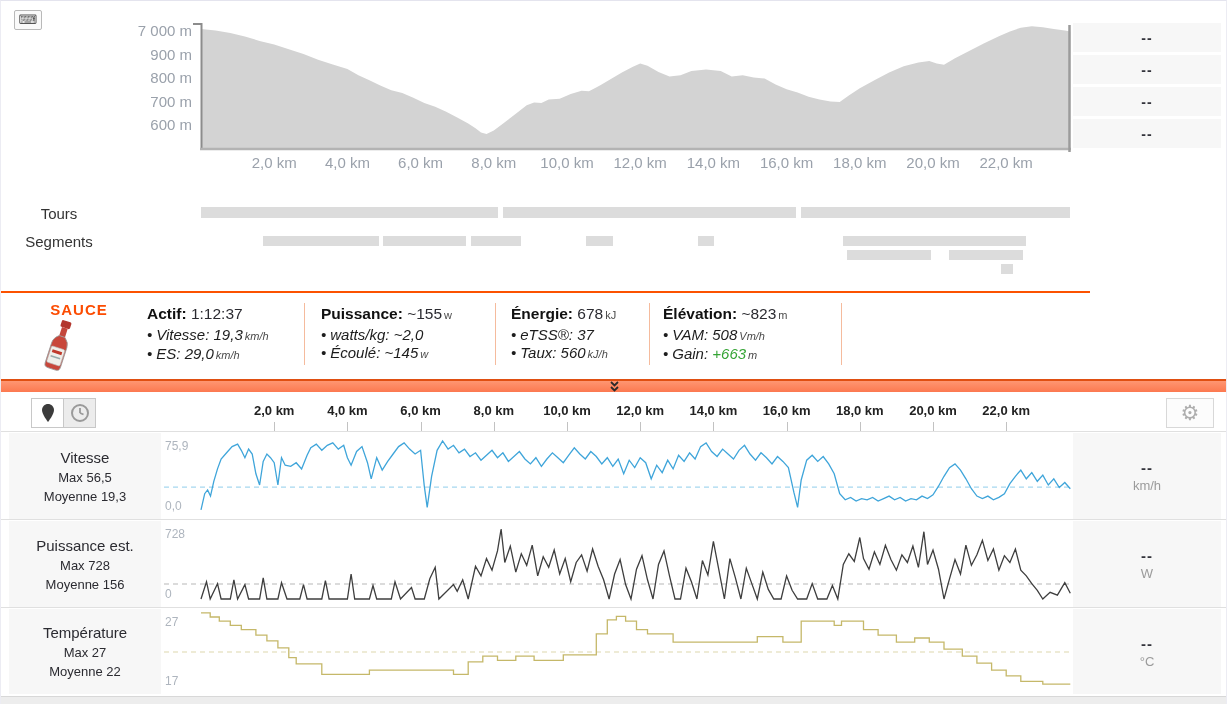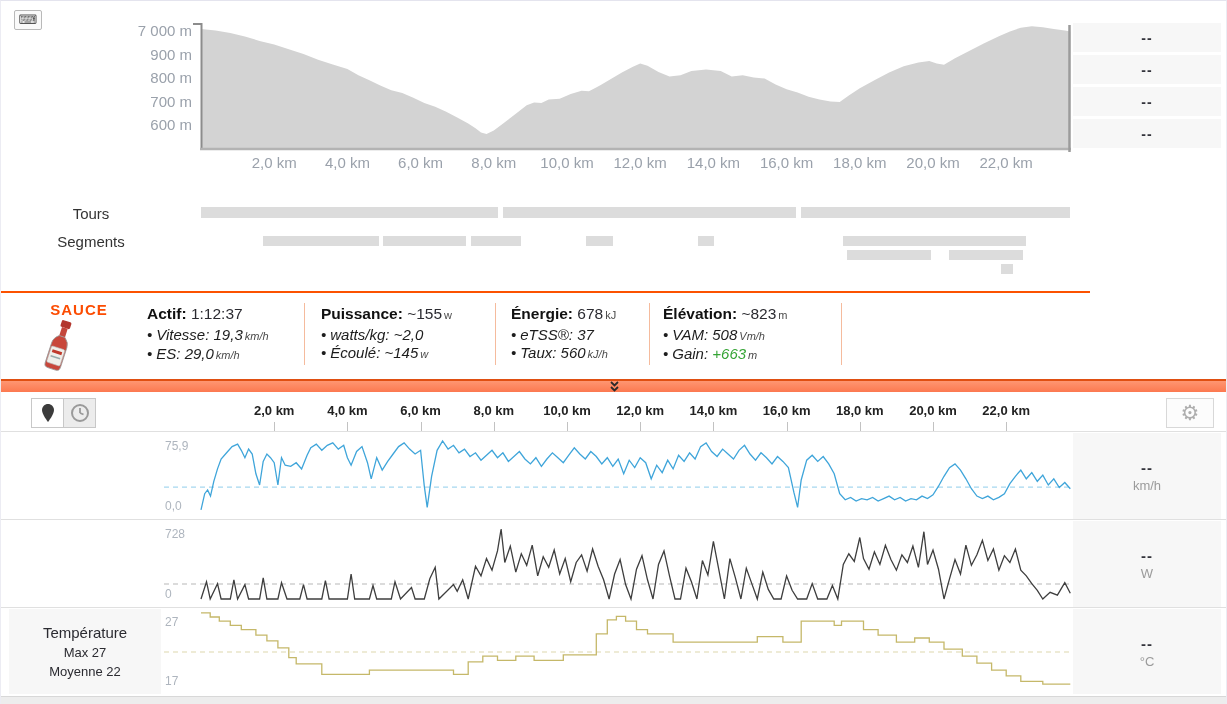--- a/index.html
+++ b/index.html
@@ -7,21 +7,21 @@
         font-family:"Liberation Sans",sans-serif;color:#2b2b31;
         border-top:1px solid #e4e4ee;border-left:1px solid #ececf3;border-right:1px solid #ececf3;box-sizing:border-box;}
   .abs{position:absolute;}
   
   .kb-btn{position:absolute;left:13px;top:9px;width:28px;height:20px;border:1px solid #b9b9b9;border-radius:2px;
           background:#fafafa;padding:0;font-size:13px;line-height:18px;color:#555;cursor:pointer;}
   .elev-ylab{position:absolute;right:1034px;width:120px;text-align:right;font-size:15px;color:#9aa1ab;}
   .elev-xlab{position:absolute;transform:translateX(-50%);font-size:15px;color:#9aa1ab;white-space:nowrap;}
   .lap-row{position:absolute;left:1072px;width:148px;height:29px;background:#f7f7f7;
            display:flex;align-items:center;justify-content:center;font-weight:bold;font-size:14px;color:#33343c;letter-spacing:1px;}
-  .rowlab{position:absolute;left:0;width:116px;text-align:center;font-size:15px;color:#333;padding-left:32px;}
+  .rowlab{position:absolute;left:0;width:116px;text-align:center;font-size:15px;color:#333;}
   .gbar{position:absolute;height:11px;background:#dcdcdc;}
   
   #stats{position:absolute;left:0;top:290px;width:1089px;height:88px;background:#fff;border-top:2px solid #fc5200;box-sizing:border-box;}
   .stat-col{position:absolute;top:12px;font-size:15px;white-space:nowrap;}
   .stat-title{font-size:15.5px;margin-bottom:3px;}
   .stat-title b{color:#111;}
   .stat-row{line-height:18px;color:#1d1d1d;font-style:italic;}
   .bullet{color:#1d1d1d;margin-right:4px;}
   .unit{font-size:11px;color:#4a4a4a;margin-left:2px;}
   .stat-link{color:#2f8ac2;cursor:pointer;}
@@ -205,32 +205,42 @@
         <span class="tb-lab" style="left: 1005.2px;">22,0 km</span>
         <span class="tb-tick" style="left: 1005.2px;"></span>
       </div>
     <button id="gear-btn">
         <span>⚙</span>
       </button>
   </div>
 
   <div id="chart-rows">
       <div class="chart-row" style="top: 430px; height: 88px;">
+        <div class="cr-left">
+          <div class="cr-title">Vitesse</div>
+          <div class="cr-sub">Max 56,5</div>
+          <div class="cr-sub">Moyenne 19,3</div>
+        </div>
         <svg width="910" height="88" viewBox="0 0 910 88" style="position: absolute; left: 160px; top: 1px;">
           <line x1="3" y1="54.088495575221245" x2="908" y2="54.088495575221245" stroke="#a6d7ef" stroke-width="1.2" stroke-dasharray="5 4"></line>
           <polyline points="40.0,76.8 43.7,60.7 46.6,56.9 49.5,63.1 52.8,48.3 56.5,35.9 60.1,26.0 65.6,19.8 71.1,13.6 76.6,11.1 80.3,17.3 83.9,24.7 87.6,16.1 91.2,21.0 94.9,40.8 98.6,52.0 102.2,28.4 105.9,21.0 109.5,24.7 113.2,29.7 116.9,52.0 120.5,24.7 124.2,32.2 129.7,33.4 135.2,29.7 140.6,35.9 146.1,22.2 149.8,14.8 155.3,11.1 160.8,17.3 166.3,12.3 171.8,9.9 177.3,16.1 182.7,12.3 186.4,24.7 190.1,32.2 195.6,18.5 201.0,13.6 206.5,29.7 210.2,45.8 215.7,24.7 221.2,37.1 226.7,28.4 232.1,21.0 237.6,13.6 243.1,9.9 248.6,16.1 254.1,21.0 259.6,17.3 263.3,53.2 266.2,74.3 270.6,43.3 276.1,17.3 281.6,8.0 287.1,16.1 292.5,12.3 298.0,19.8 303.5,16.1 309.0,23.5 314.5,19.8 320.0,27.2 325.5,22.2 331.0,17.3 336.5,24.7 341.9,19.8 347.4,28.4 352.9,23.5 358.4,18.5 363.9,26.0 369.4,30.9 374.9,24.7 380.4,33.4 385.9,26.0 391.4,19.8 396.9,24.7 402.3,29.7 407.8,22.2 413.3,14.8 418.8,21.0 424.3,26.0 429.8,18.5 435.3,23.5 440.8,30.9 446.3,24.7 451.8,33.4 457.2,26.0 462.7,40.8 468.2,27.2 473.7,34.6 479.2,24.7 484.7,29.7 490.2,45.8 495.7,32.2 501.2,39.6 506.7,27.2 512.1,35.9 517.6,22.2 523.1,28.4 528.6,19.8 534.1,26.0 539.6,13.6 545.1,9.9 550.6,18.5 556.1,23.5 561.6,16.1 567.0,21.0 572.5,26.0 578.0,17.3 583.5,12.3 589.0,21.0 594.5,27.2 600.0,19.8 605.5,24.7 611.0,30.9 616.5,23.5 621.9,28.4 627.4,34.6 632.9,59.4 636.6,74.3 640.2,47.0 645.7,27.2 651.2,22.2 656.7,28.4 662.2,23.5 667.7,30.9 673.2,40.8 678.7,60.7 684.2,66.8 689.6,64.4 695.1,68.1 700.6,65.6 706.1,66.8 711.6,64.4 717.1,68.1 722.6,65.6 728.1,63.1 733.6,66.8 739.1,64.4 744.6,68.1 750.0,65.6 755.5,66.8 761.0,63.1 766.5,65.6 772.0,61.9 777.5,53.2 783.0,43.3 788.5,34.6 794.0,30.9 799.5,37.1 804.9,45.8 810.4,55.7 815.9,63.1 821.4,65.6 826.9,63.1 832.4,66.8 837.9,64.4 843.4,60.7 848.9,50.7 854.4,43.3 859.8,37.1 865.3,45.8 870.8,39.6 876.3,48.3 881.8,42.1 887.3,52.0 892.8,45.8 898.3,54.5 903.8,49.5 909.3,55.7 " fill="none" stroke="#3fa5da" stroke-width="1.3"></polyline>
         </svg>
         <div class="ax-lab" style="top: 7px;">75,9</div>
         <div class="ax-lab" style="top: 67px;">0,0</div>
         <div class="cr-right">
           <div class="cr-val">--</div>
           <div class="cr-unit">km/h</div>
         </div>
       </div>
       <div class="chart-row" style="top: 518px; height: 88px;">
+        <div class="cr-left">
+          <div class="cr-title">Puissance est.</div>
+          <div class="cr-sub">Max 728</div>
+          <div class="cr-sub">Moyenne 156</div>
+        </div>
         <svg width="910" height="88" viewBox="0 0 910 88" style="position: absolute; left: 160px; top: 1px;">
           <line x1="3" y1="63" x2="908" y2="63" stroke="#b8b8b8" stroke-width="1.2" stroke-dasharray="5 4"></line>
           <polyline points="40.0,78.0 45.5,60.7 49.2,78.0 56.5,62.6 60.1,78.0 69.3,78.0 72.9,58.8 76.6,78.0 83.9,63.6 87.6,78.0 98.6,78.0 102.2,56.8 105.9,78.0 116.9,78.0 120.5,61.7 126.0,78.0 138.8,78.0 142.5,63.6 146.1,78.0 160.8,78.0 164.4,59.7 168.1,78.0 186.4,78.0 190.1,53.0 193.7,78.0 208.4,78.0 212.0,64.5 215.7,78.0 230.3,78.0 234.0,60.7 239.5,78.0 250.5,66.5 254.1,78.0 263.3,78.0 268.8,57.8 274.2,46.3 277.9,78.0 292.5,63.6 296.2,70.3 301.7,58.8 307.2,78.0 314.5,45.3 320.0,54.9 325.5,37.6 331.0,49.2 336.5,29.9 340.1,8.0 343.8,41.5 349.3,25.1 354.8,51.1 360.3,32.8 365.7,44.3 371.2,24.2 376.7,54.9 382.2,35.7 387.7,46.3 393.2,29.0 398.7,53.0 404.2,37.6 409.7,60.7 415.2,41.5 420.6,33.8 426.1,50.1 431.6,28.0 437.1,45.3 442.6,58.8 448.1,78.0 453.6,53.0 459.1,38.6 464.6,63.6 470.0,78.0 475.5,48.2 481.0,34.7 486.5,58.8 492.0,78.0 497.5,43.4 503.0,29.9 508.5,54.9 514.0,78.0 519.5,78.0 525.0,47.2 530.4,60.7 535.9,78.0 541.4,39.5 546.9,54.0 552.4,20.3 557.9,49.2 563.4,78.0 568.9,37.6 574.4,56.8 579.9,78.0 585.3,47.2 590.8,62.6 596.3,78.0 601.8,51.1 607.3,68.4 612.8,78.0 620.1,78.0 625.6,54.9 631.1,69.3 636.6,78.0 645.7,78.0 651.2,62.6 656.7,78.0 665.9,78.0 671.4,64.5 676.8,78.0 682.3,43.4 687.8,32.8 693.3,40.5 698.8,16.5 702.5,37.6 708.0,48.2 713.4,30.9 718.9,43.4 724.4,24.2 729.9,38.6 735.4,49.2 740.9,33.8 746.4,41.5 751.9,25.1 757.4,46.3 762.9,10.7 766.5,43.4 772.0,29.0 777.5,48.2 783.0,78.0 788.5,57.8 794.0,38.6 799.5,53.0 804.9,24.2 810.4,44.3 815.9,33.8 821.4,19.3 826.9,39.5 832.4,28.0 837.9,49.2 843.4,34.7 848.9,41.5 854.4,28.0 859.8,49.2 865.3,54.9 870.8,62.6 876.3,69.3 881.8,78.0 889.1,71.3 896.4,74.2 903.8,61.7 909.3,72.2 " fill="none" stroke="#3e3e3e" stroke-width="1.3"></polyline>
         </svg>
         <div class="ax-lab" style="top: 7px;">728</div>
         <div class="ax-lab" style="top: 67px;">0</div>
         <div class="cr-right">
           <div class="cr-val">--</div>
           <div class="cr-unit">W</div>
         </div>

